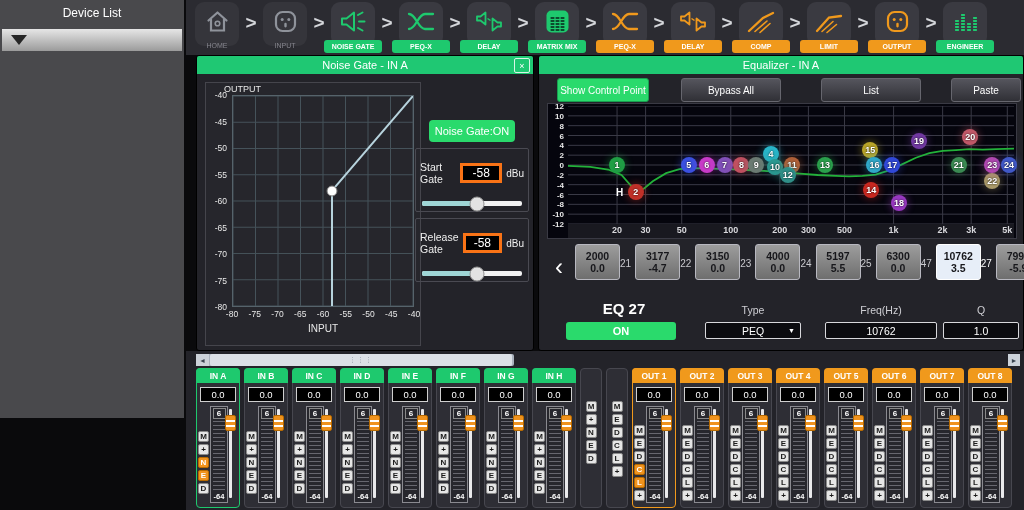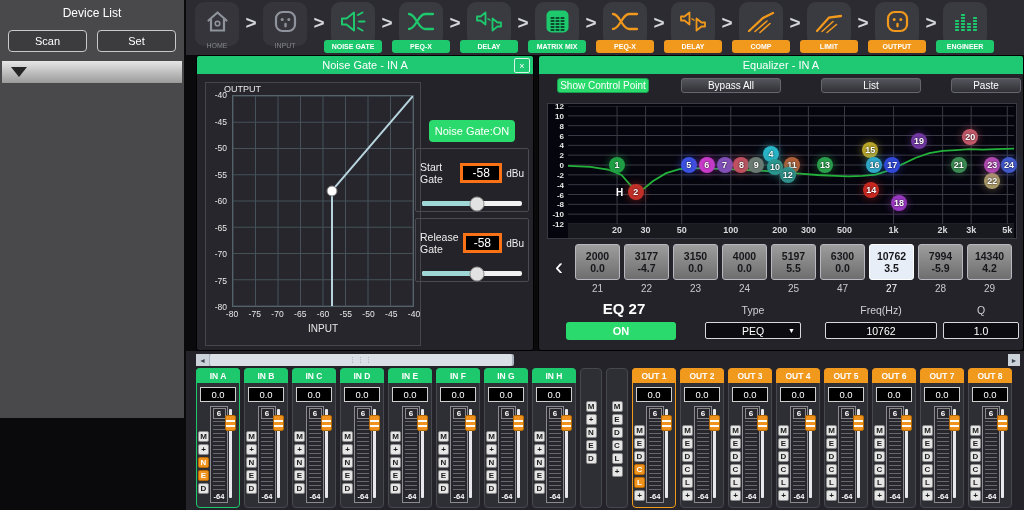--- a/index.html
+++ b/index.html
@@ -55,39 +55,39 @@
   .ng-row{display:flex;align-items:center;margin:12px 4px 0 4px;gap:4px;}
   .ng-lbl{font-size:10.5px;color:#eee;flex:1;}
   .ng-val{width:36px;height:14px;background:#000;border:3px solid #f97316;color:#fff;font-size:12px;
           display:flex;align-items:center;justify-content:center;}
   .ng-unit{font-size:10px;color:#eee;}
   .slider{position:relative;height:5px;background:#f2f2f2;border-radius:2px;margin:16px 6px 0 6px;cursor:pointer;}
   .sl-fill{height:100%;background:#9fd6d6;border-radius:2px;}
   .sl-h{position:absolute;top:50%;transform:translate(-50%,-50%);width:13px;height:13px;background:#e2e2e2;
         border:1px solid #909090;border-radius:50%;cursor:pointer;}
   
-  .eq-btn{position:absolute;top:22px;height:15px;border-radius:3px;display:flex;align-items:center;justify-content:center;
+  .eq-btn{position:absolute;top:22px;height:24px;border-radius:3px;display:flex;align-items:center;justify-content:center;
           font-size:10px;color:#fff;cursor:pointer;background:linear-gradient(#55555d,#303036);border:1px solid #66666e;box-sizing:border-box;}
   .scp{left:18px;width:92px;background:#2ada6c;border:1px solid #18a050;}
   .b2{left:142px;width:100px;} .b3{left:282px;width:100px;} .b4{left:412px;width:70px;}
   .eq-graph{position:absolute;left:8px;top:47px;width:470px;height:136px;background:#05050d;border:1px solid #3a3a44;box-sizing:border-box;}
   #eq-yl{position:absolute;left:0;top:2px;width:18px;height:118px;}
   #eq-yl span{position:absolute;right:2px;transform:translateY(-50%);font-size:8px;font-weight:bold;color:#e8e8e8;}
   .eq-plot{position:absolute;left:20px;top:2px;right:2px;height:118px;}
   .eq-ruler{position:absolute;left:20px;right:2px;bottom:0;height:14px;background:#191920;}
   .eq-ruler span{position:absolute;top:1px;transform:translateX(-50%);font-size:9px;font-weight:bold;color:#d8d8dc;}
   .eq-point{position:absolute;width:16px;height:16px;border-radius:50%;transform:translate(-50%,-50%);
             display:flex;align-items:center;justify-content:center;font-size:9px;font-weight:bold;color:#fff;
             text-shadow:0 0 2px #000;cursor:pointer;}
   .eq-hmark{position:absolute;transform:translate(-50%,-50%);font-size:10px;font-weight:bold;color:#fff;}
   .eq-bands{position:absolute;left:8px;top:188px;right:2px;height:58px;}
   .band-prev{position:absolute;left:2px;top:4px;width:20px;height:38px;display:flex;align-items:center;justify-content:center;
              font-size:24px;color:#fff;cursor:pointer;}
   #band-cells{position:absolute;left:28px;top:0;display:flex;gap:4px;}
-  .band-wrap{display:flex;flex-direction:column;align-items:center;}
+  .band-wrap{display:flex;flex-direction:row;align-items:center;}
   .band-cell{width:45px;height:36px;background:linear-gradient(#9d9d9d,#6e6e6e);border:1px solid #b8b8c0;border-radius:3px;
              color:#17171b;font-size:10.5px;font-weight:bold;display:flex;flex-direction:column;align-items:center;
              justify-content:center;line-height:12px;cursor:pointer;box-sizing:border-box;}
   .band-cell.sel{background:#e7eef8;border-color:#fff;}
   .band-num{margin-top:3px;font-size:10px;color:#c9c9ce;}
   .band-num.sel{color:#fff;}
   .eq-sel-title{position:absolute;left:40px;top:244px;width:90px;text-align:center;font-size:15px;font-weight:bold;color:#fff;}
   .eq-on{position:absolute;left:27px;top:266px;width:110px;height:18px;background:#2ada6c;border-radius:3px;
          display:flex;align-items:center;justify-content:center;font-size:11px;font-weight:bold;color:#fff;cursor:pointer;}
   .fld-lbl{position:absolute;top:248px;text-align:center;font-size:10.5px;color:#cfcfd4;}
@@ -132,24 +132,20 @@
   .fhandle{position:absolute;right:3px;top:10px;width:11px;height:16px;border:1px solid #b86a00;border-radius:2px;cursor:pointer;
            background:linear-gradient(#f0931e 0 4px,#fff 4px 6px,#f0931e 6px 9px,#fff 9px 11px,#f0931e 11px 16px);box-sizing:border-box;}
 </style>
 </head>
 <body>
 
 <div id="root">
 
   <aside id="sidebar">
     <div class="sb-title">Device List</div>
-    <div class="sb-btns">
-      <div class="sb-btn">Scan</div>
-      <div class="sb-btn">Set</div>
-    </div>
     <div class="sb-dropdown">
       <span class="tri"></span>
     </div>
   </aside>
 
   <div id="toolbar">
       <div class="tb-item">
         <div class="tb-tile tile-gray">
           <span class="tb-ic">
             <svg width="27" height="27" viewBox="0 0 27 27">

